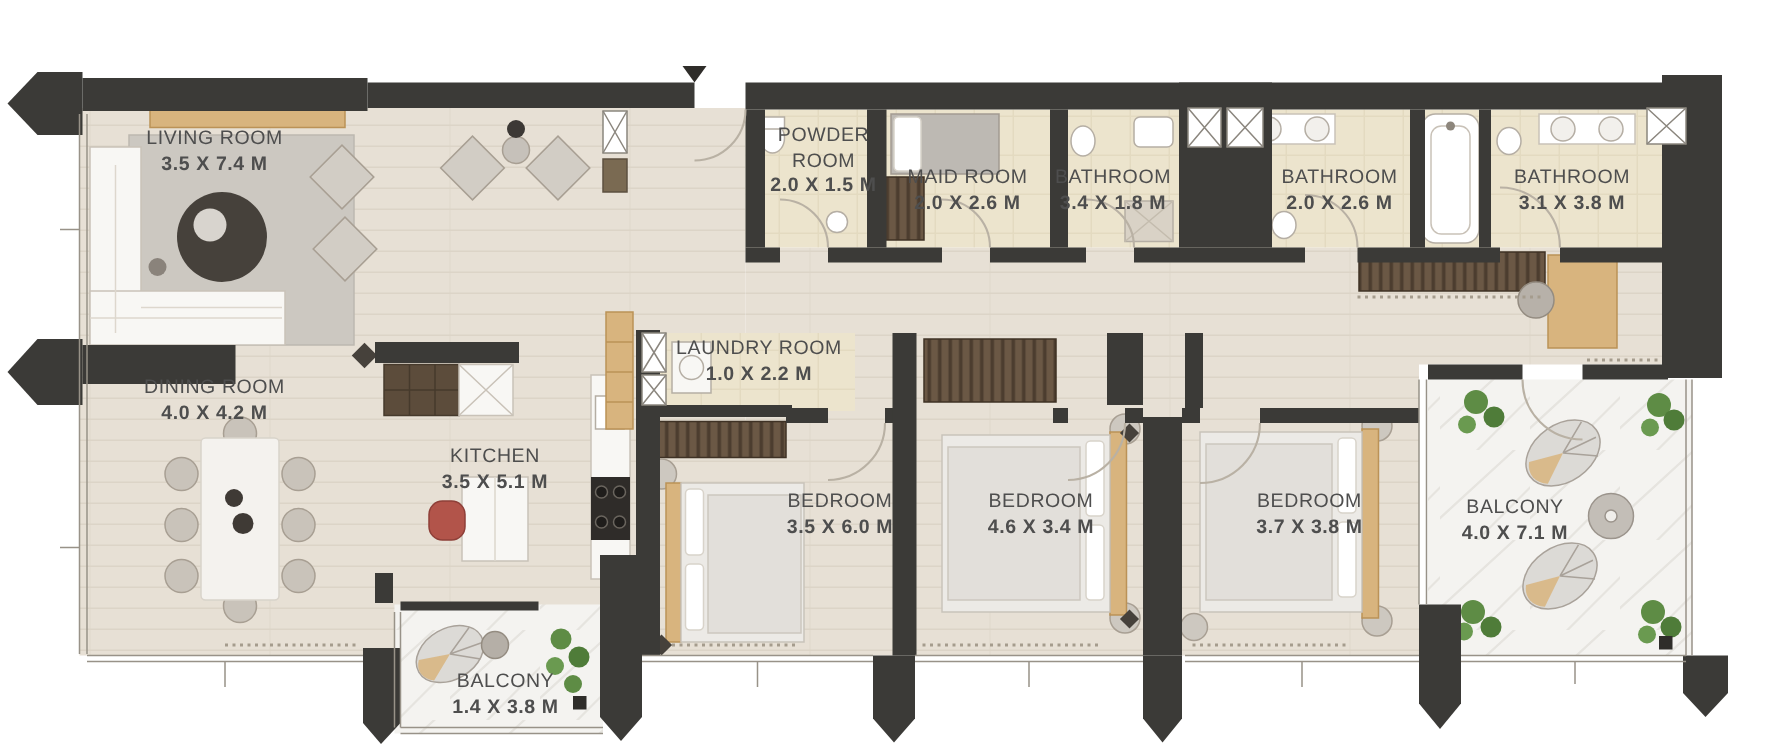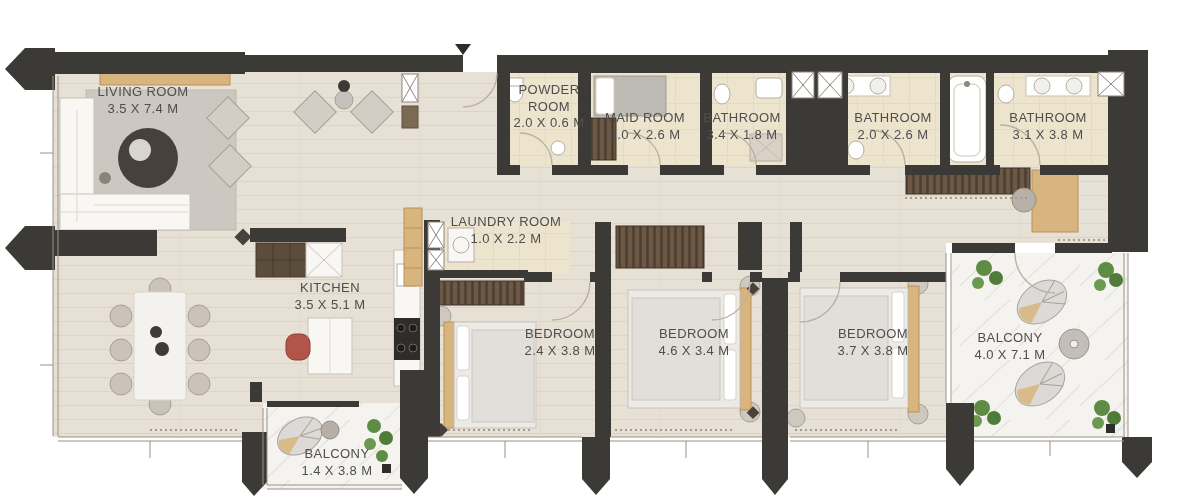--- a/index.html
+++ b/index.html
@@ -4,21 +4,21 @@
 <style>
   html,body{margin:0;padding:0;background:#ffffff;}
   body{width:1185px;height:502px;position:relative;overflow:hidden;
        font-family:"Liberation Sans", sans-serif;}
   .canvas{position:absolute;left:0;top:0;width:1185px;height:406px;background:#fff;}
   svg{position:absolute;left:0;top:0;}
   .labels{position:absolute;left:0;top:0;width:100%;height:100%;pointer-events:none;}
   .room-label{position:absolute;transform:translateX(-50%);text-align:center;
       font-size:13px;font-weight:500;color:#4e4e4e;letter-spacing:.4px;
       line-height:1.28;white-space:nowrap;}
-  .room-label .rdims{font-weight:400;}
+  .room-label .rdims{font-weight:700;}
   .room-label.narrow{white-space:normal;width:84px;}
 </style>
 </head>
 <body>
 
 <div class="canvas">
 <svg width="1185" height="502" viewBox="0 0 1185 502">
   <defs>
     <pattern id="wood" width="120" height="14" patternUnits="userSpaceOnUse">
       <rect width="120" height="14" fill="#e7e0d5"></rect>
@@ -340,49 +340,53 @@
   <polygon points="455,44 471,44 463,55" fill="#2f2d2a"></polygon>
 </svg>
 
 <div class="labels">
   <div class="room-label" style="left:143px;top:84px">
         <div class="rname">LIVING ROOM</div>
         <div class="rdims">3.5 X 7.4 M</div>
       </div>
   <div class="room-label narrow" style="left:549px;top:82px">
         <div class="rname">POWDER ROOM</div>
-        <div class="rdims">2.0 X 0.6 M</div>
+        <div class="rdims">2.0 X 1.5 M</div>
       </div>
   <div class="room-label" style="left:645px;top:110px">
         <div class="rname">MAID ROOM</div>
         <div class="rdims">2.0 X 2.6 M</div>
       </div>
   <div class="room-label" style="left:742px;top:110px">
         <div class="rname">BATHROOM</div>
         <div class="rdims">3.4 X 1.8 M</div>
       </div>
   <div class="room-label" style="left:893px;top:110px">
         <div class="rname">BATHROOM</div>
         <div class="rdims">2.0 X 2.6 M</div>
       </div>
   <div class="room-label" style="left:1048px;top:110px">
         <div class="rname">BATHROOM</div>
         <div class="rdims">3.1 X 3.8 M</div>
       </div>
-  <div class="room-label" style="left:330px;top:280px">
+  <div class="room-label" style="left:143px;top:250px">
+        <div class="rname">DINING ROOM</div>
+        <div class="rdims">4.0 X 4.2 M</div>
+      </div>
+  <div class="room-label" style="left:330px;top:296px">
         <div class="rname">KITCHEN</div>
         <div class="rdims">3.5 X 5.1 M</div>
       </div>
-  <div class="room-label" style="left:506px;top:214px">
+  <div class="room-label" style="left:506px;top:224px">
         <div class="rname">LAUNDRY ROOM</div>
         <div class="rdims">1.0 X 2.2 M</div>
       </div>
   <div class="room-label" style="left:560px;top:326px">
         <div class="rname">BEDROOM</div>
-        <div class="rdims">2.4 X 3.8 M</div>
+        <div class="rdims">3.5 X 6.0 M</div>
       </div>
   <div class="room-label" style="left:694px;top:326px">
         <div class="rname">BEDROOM</div>
         <div class="rdims">4.6 X 3.4 M</div>
       </div>
   <div class="room-label" style="left:873px;top:326px">
         <div class="rname">BEDROOM</div>
         <div class="rdims">3.7 X 3.8 M</div>
       </div>
   <div class="room-label" style="left:1010px;top:330px">

